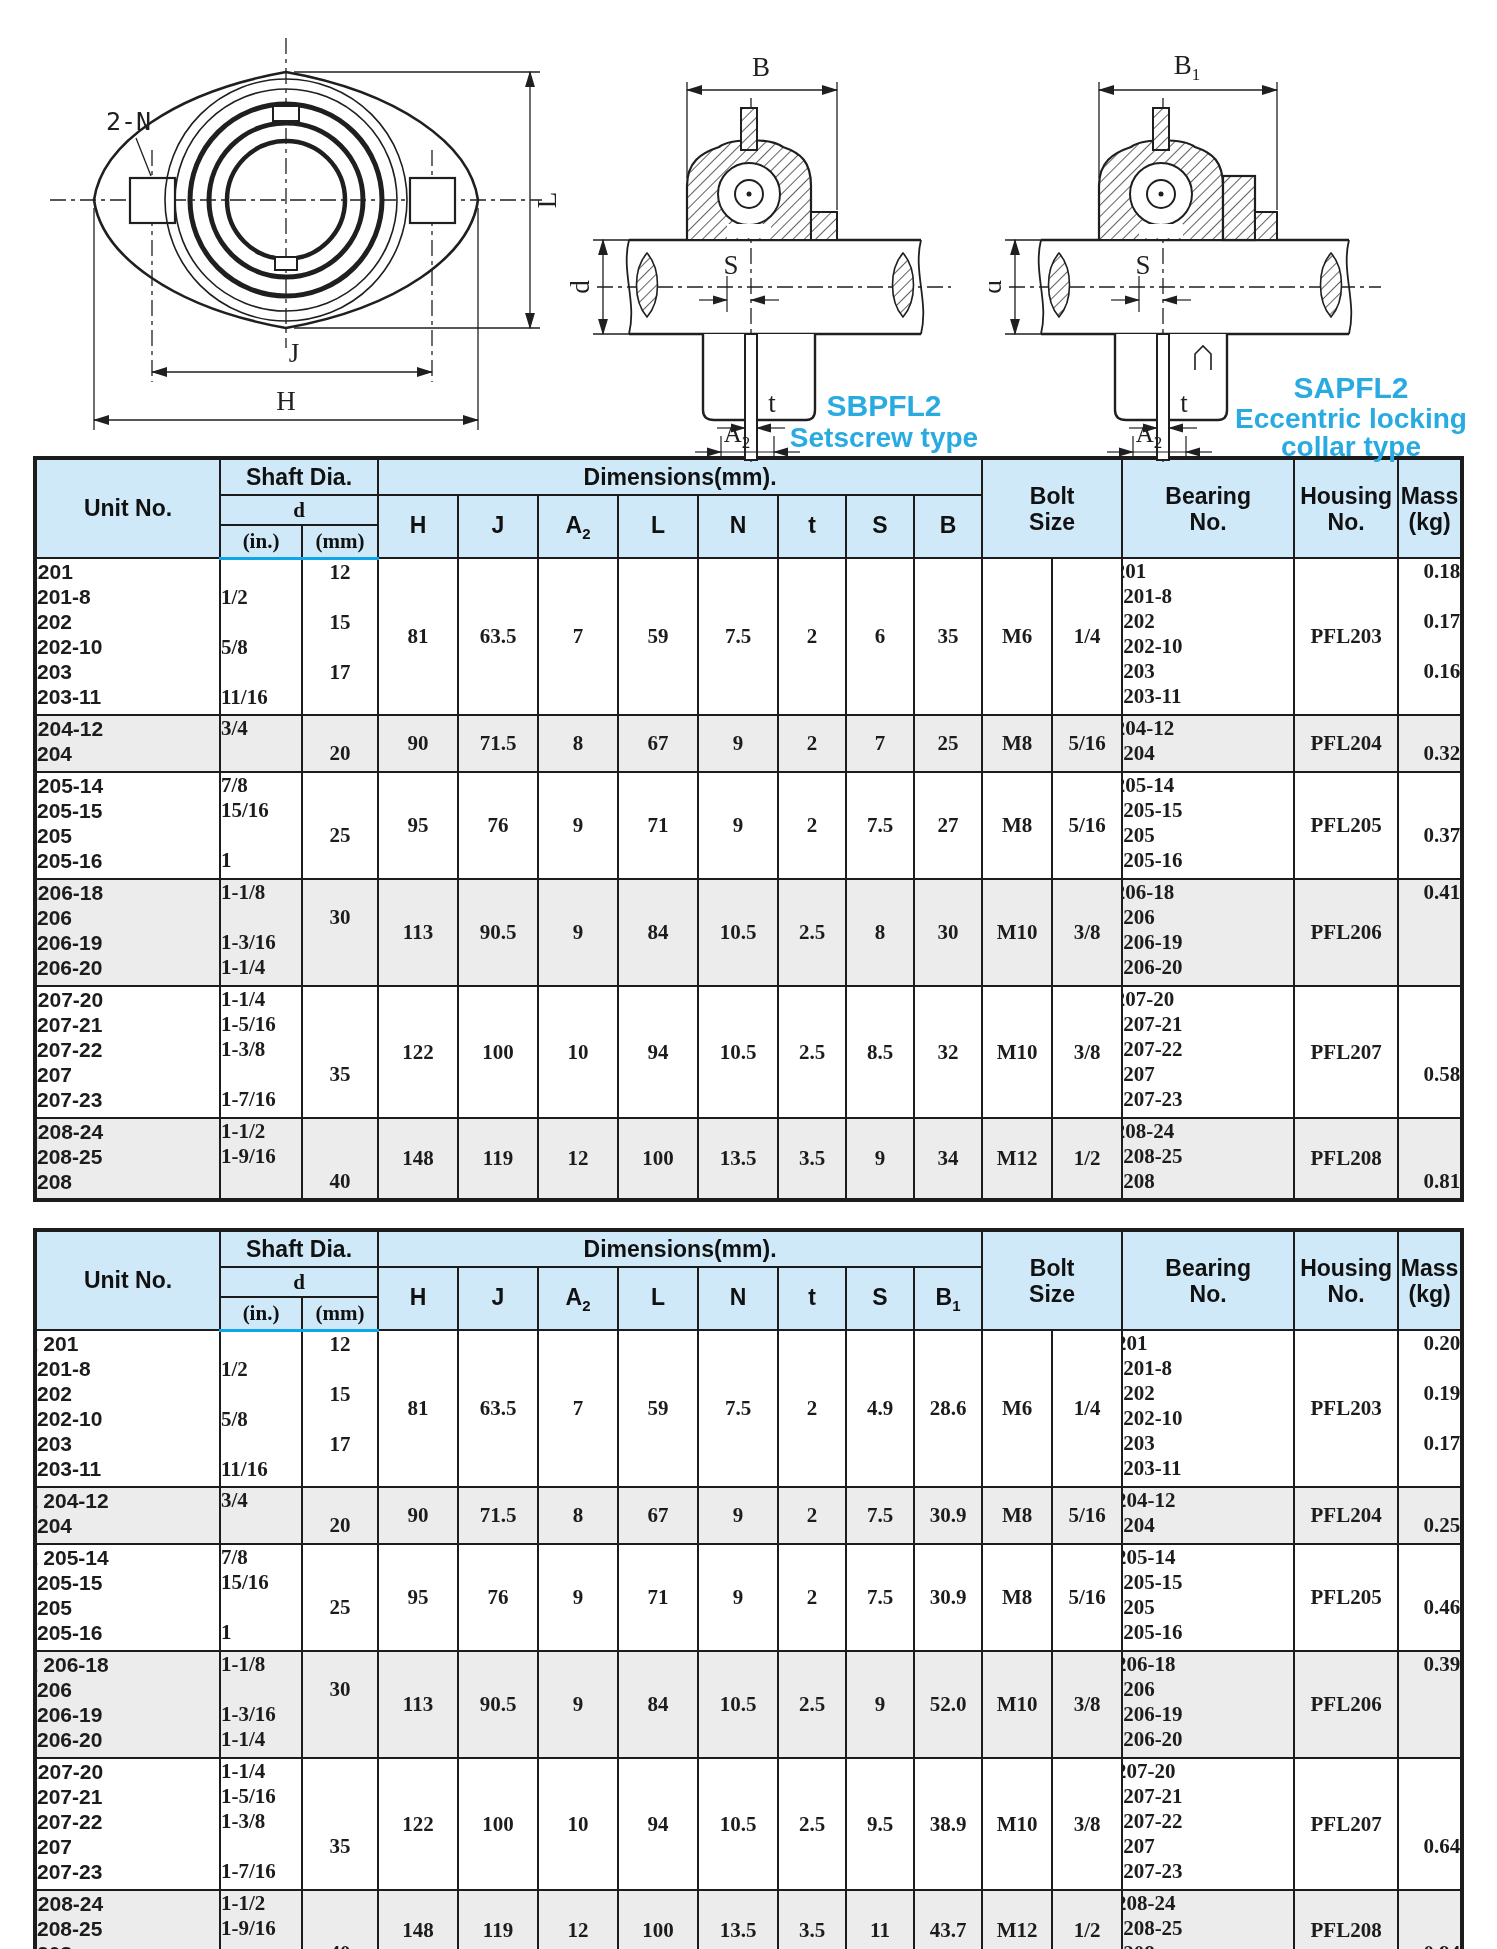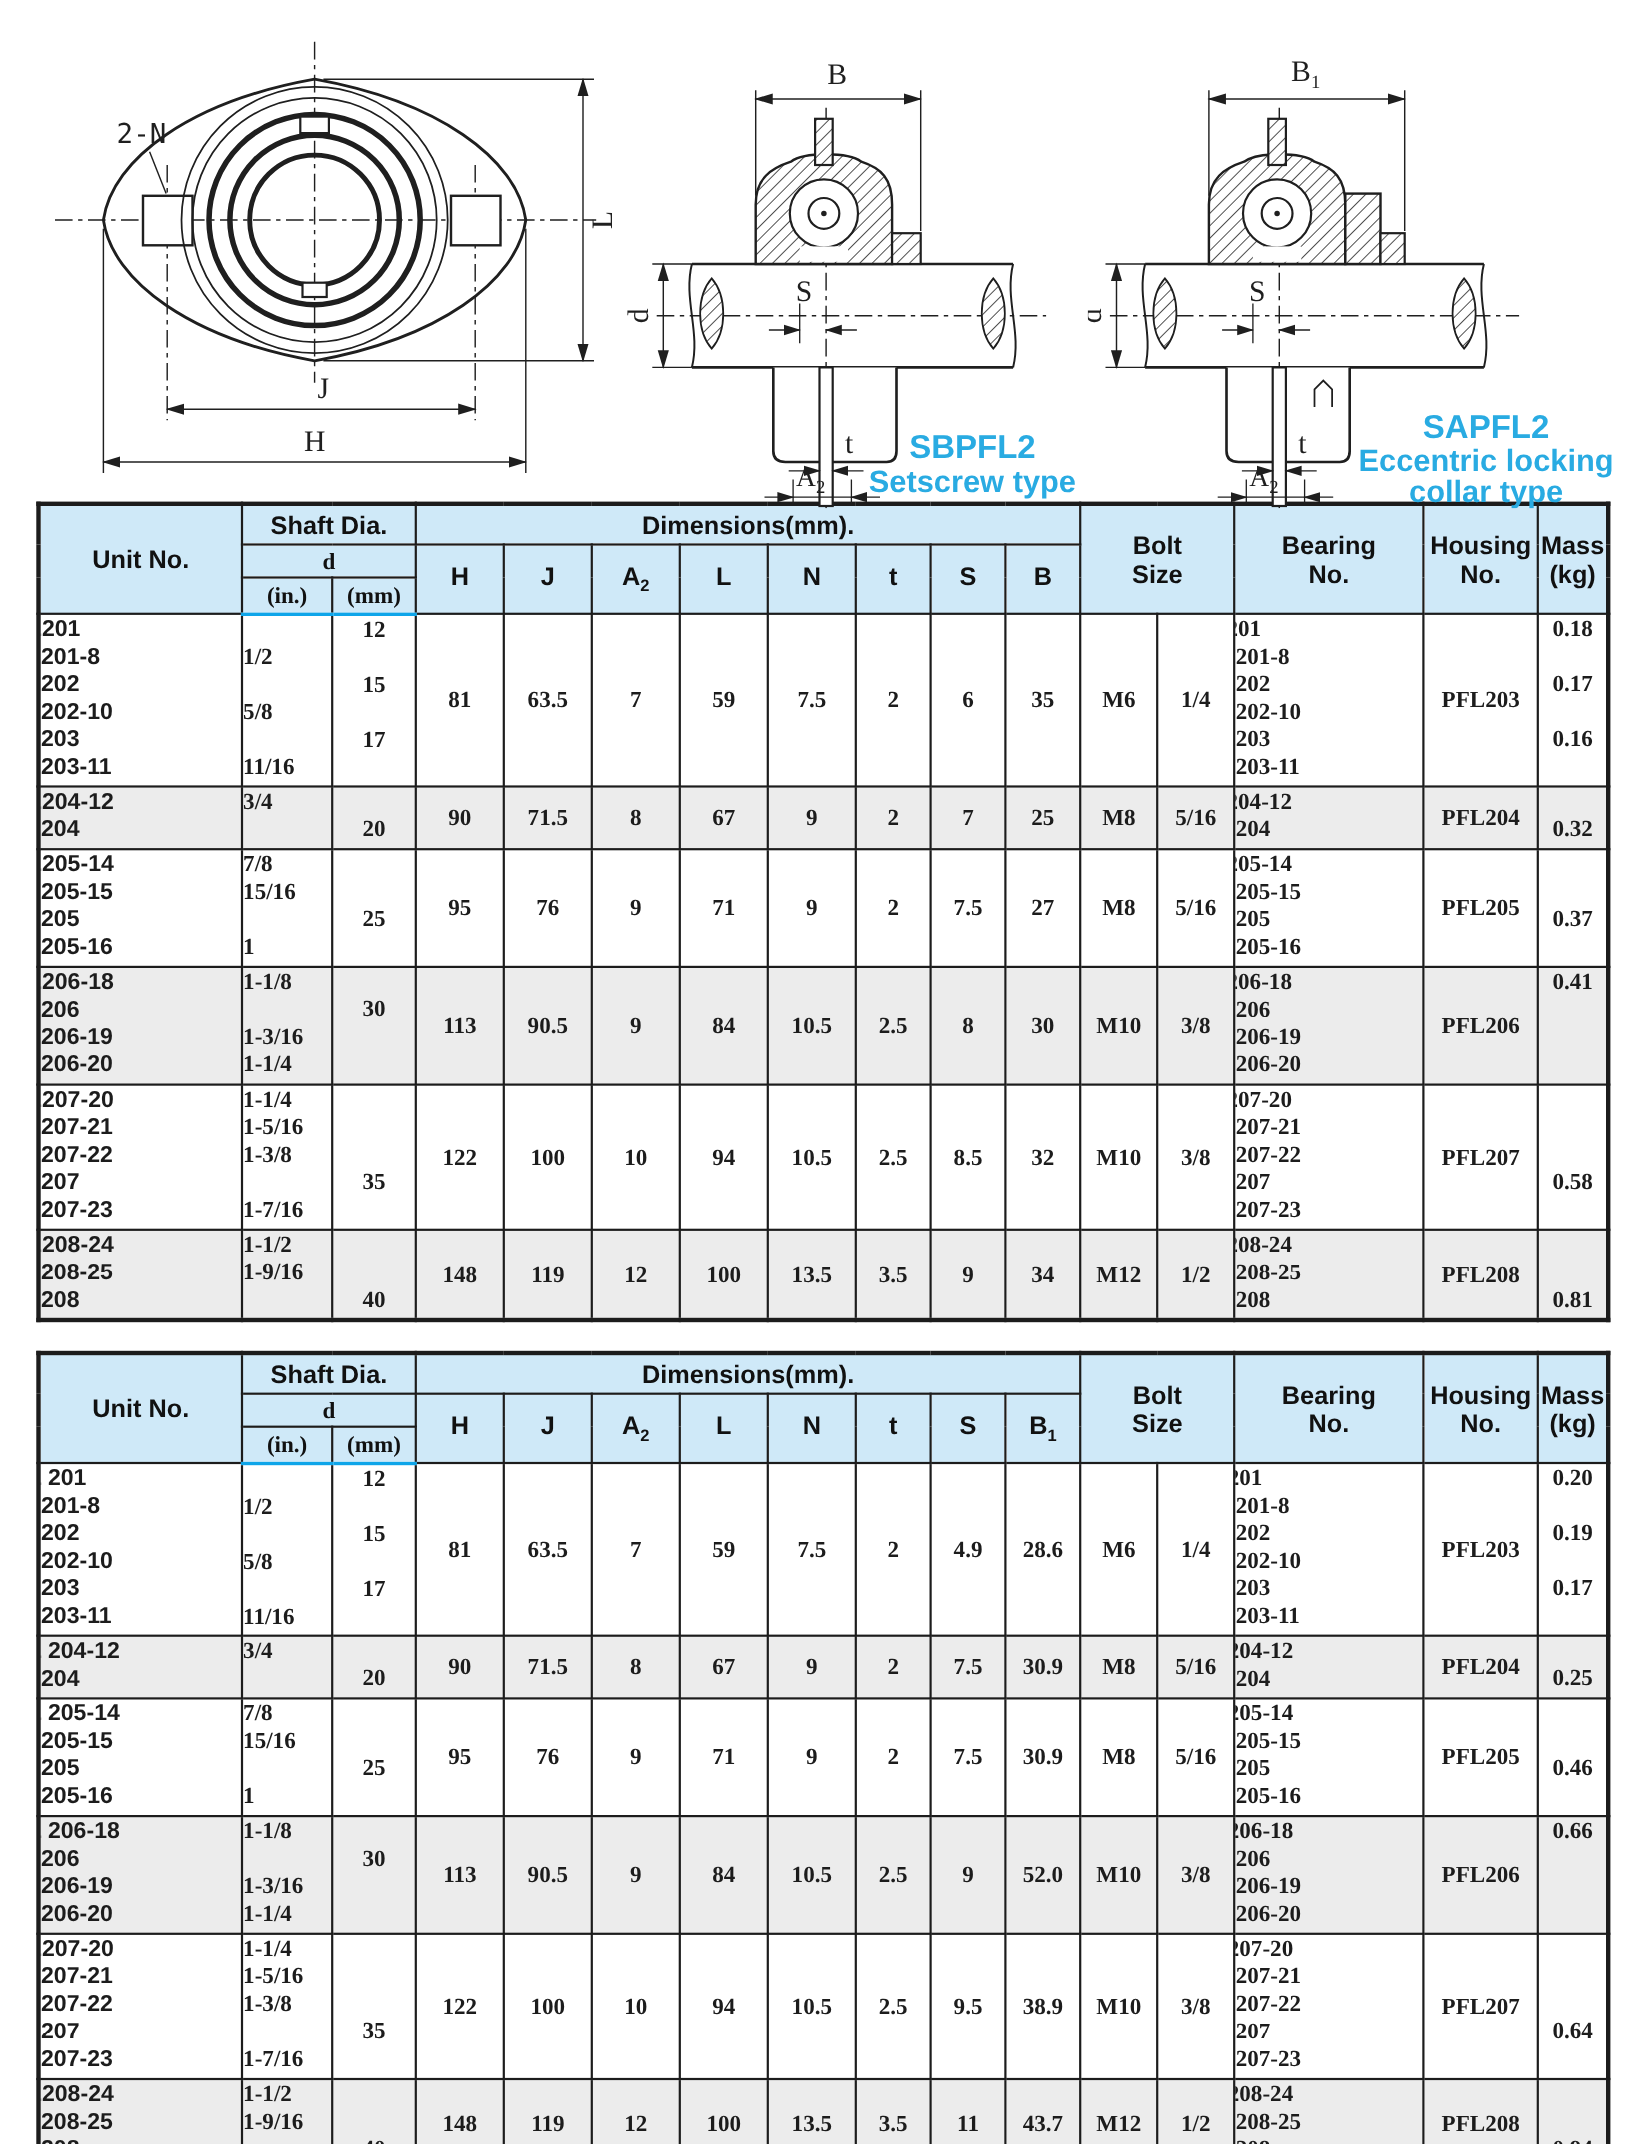--- a/index.html
+++ b/index.html
@@ -14,21 +14,21 @@
   th sub{font-size:15px;}
   .lines{white-space:pre-line;}
   th.lines{line-height:26px;}
   td.lines{vertical-align:top;line-height:25px;padding-top:3px;}
   .serif{font-family:"Liberation Serif",serif;font-weight:bold;font-size:21px;}
   td.unit-cell{font-family:"Liberation Sans",sans-serif;font-weight:bold;font-size:21px;text-align:left;padding-left:74px;text-indent:-68px;}
   td.in-cell{text-align:left;padding-left:9px;}
   td.mm-cell{text-align:center;}
   td.dim-cell,td.bolt-cell,td.housing-cell{text-align:center;vertical-align:middle;}
   td.bearing-cell{text-align:left;padding-left:42px;text-indent:-34px;}
-  td.mass-cell{text-align:center;}
+  td.mass-cell{text-align:right;}
   tr.shaded td{background:#ececec;}
   .hr1{height:37px}.hr2{height:30px}.hr3{height:33px}
   svg text{fill:#1f1f1f;}
   .dimlbl{font-family:"Liberation Serif",serif;font-size:27px;}
   .dimlbl-s{font-family:"Liberation Serif",serif;font-size:25px;}
   .cadlbl{font-family:"DejaVu Sans Mono",monospace;font-size:25px;}
   .cyan1{font-family:"Liberation Sans",sans-serif;font-weight:bold;font-size:30px;fill:#29abe2;}
   .cyan2{font-family:"Liberation Sans",sans-serif;font-weight:bold;font-size:28px;fill:#29abe2;}
 </style>
 </head>
@@ -619,21 +619,21 @@
           <td class="dim-cell serif">2.5</td>
           <td class="dim-cell serif">9</td>
           <td class="dim-cell serif">52.0</td>
           <td class="bolt-cell serif">M10</td>
           <td class="bolt-cell serif">3/8</td>
           <td class="lines bearing-cell serif">SA206-18
 206
 206-19
 206-20</td>
           <td class="housing-cell serif">PFL206</td>
-          <td class="lines mass-cell serif">0.66</td>
+          <td class="lines mass-cell serif">0.39</td>
         </tr>
         <tr style="height: 132px;">
           <td class="lines unit-cell">SAPFL207-20
 207-21
 207-22
 207
 207-23</td>
           <td class="lines in-cell serif">1-1/4
 1-5/16
 1-3/8

